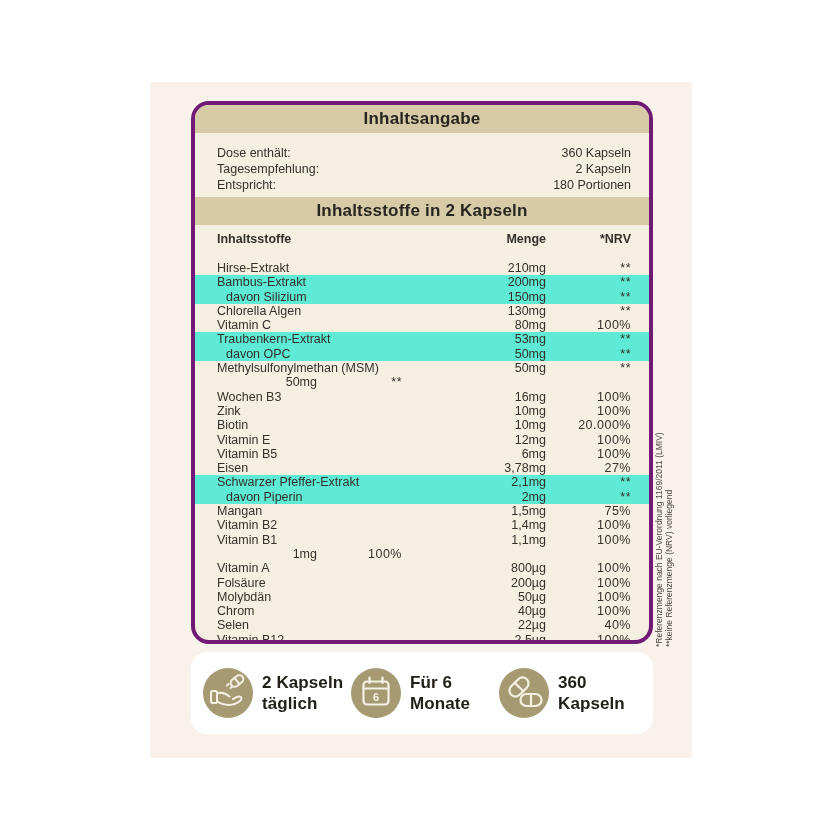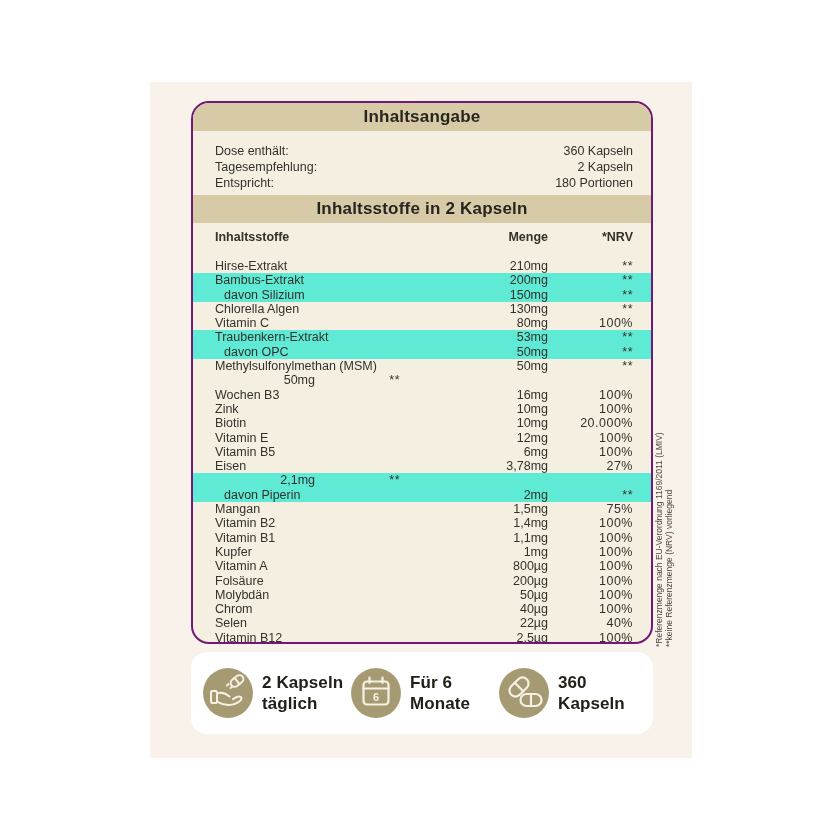--- a/index.html
+++ b/index.html
@@ -7,21 +7,21 @@
     width:840px;height:840px;background:#ffffff;position:relative;
     font-family:"Liberation Sans", sans-serif;color:#33312c;
     -webkit-font-smoothing:antialiased;overflow:hidden;
   }
   .panel{
     position:absolute;left:150px;top:82px;width:542px;height:676px;
     background:#f8f2eb;
   }
   .label-card{
     position:absolute;left:191px;top:101px;width:462px;height:543px;
-    background:#f5efe1;border:2px solid #701a75;border-radius:18px;
+    background:#f5efe1;border:4px solid #701a75;border-radius:18px;
     overflow:hidden;box-sizing:border-box;
   }
   .band{
     height:28px;background:#d7cba7;display:flex;align-items:center;justify-content:center;
     font-size:17px;font-weight:bold;color:#27251f;letter-spacing:.2px;
   }
   .info-section{padding:4px 0 4px 0;margin-top:8px;}
   .info-row{
     display:flex;justify-content:space-between;align-items:baseline;
     padding:0 18px 0 22px;font-size:12.5px;line-height:16px;
@@ -164,20 +164,21 @@
     <span class="c-name">Vitamin B5</span>
     <span class="c-amt">6mg</span>
     <span class="c-nrv">100%</span>
   </div>
       <div class="t-row">
     <span class="c-name">Eisen</span>
     <span class="c-amt">3,78mg</span>
     <span class="c-nrv">27%</span>
   </div>
       <div class="t-row shaded">
+    <span class="c-name">Schwarzer Pfeffer-Extrakt</span>
     <span class="c-amt">2,1mg</span>
     <span class="c-nrv">**</span>
   </div>
       <div class="t-row shaded indent">
     <span class="c-name">davon Piperin</span>
     <span class="c-amt">2mg</span>
     <span class="c-nrv">**</span>
   </div>
       <div class="t-row">
     <span class="c-name">Mangan</span>
@@ -188,21 +189,20 @@
     <span class="c-name">Vitamin B2</span>
     <span class="c-amt">1,4mg</span>
     <span class="c-nrv">100%</span>
   </div>
       <div class="t-row">
     <span class="c-name">Vitamin B1</span>
     <span class="c-amt">1,1mg</span>
     <span class="c-nrv">100%</span>
   </div>
       <div class="t-row">
-    <span class="c-name">Kupfer</span>
     <span class="c-amt">1mg</span>
     <span class="c-nrv">100%</span>
   </div>
       <div class="t-row">
     <span class="c-name">Vitamin A</span>
     <span class="c-amt">800µg</span>
     <span class="c-nrv">100%</span>
   </div>
       <div class="t-row">
     <span class="c-name">Folsäure</span>

